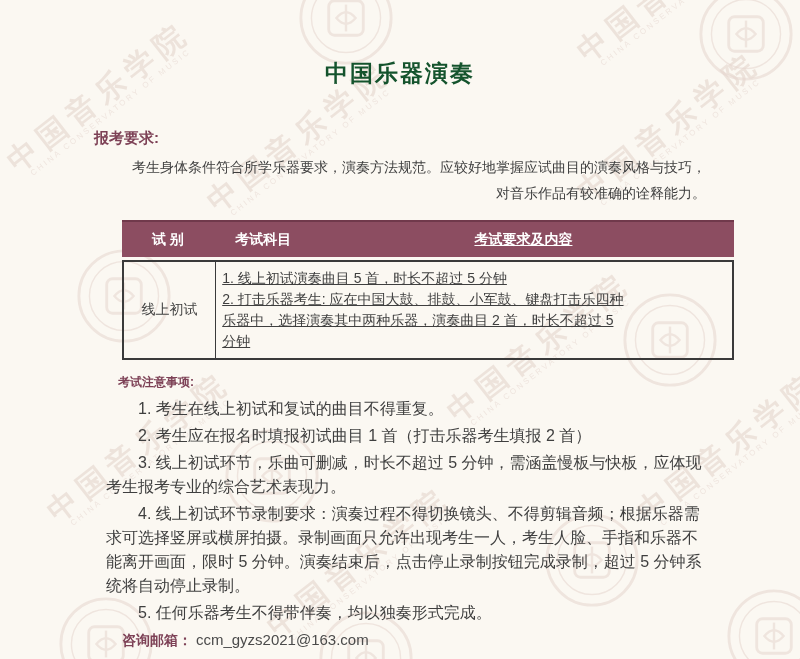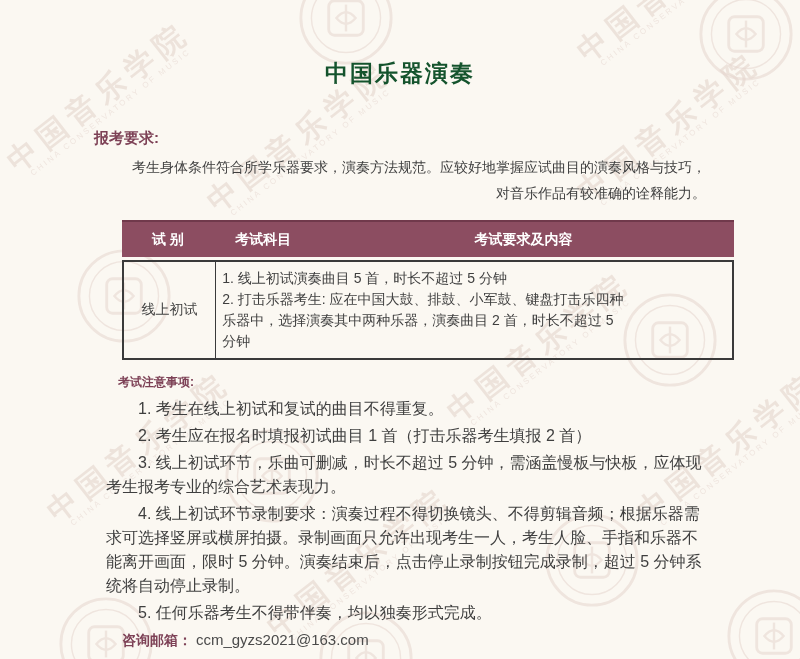--- a/index.html
+++ b/index.html
@@ -91,21 +91,21 @@
     margin-top: 3px;
     border: 2px solid #3a3a3a;
   }
   .t-body .bcell {
     font-size: 14px;
     display: flex; flex-direction: column; justify-content: center;
   }
   .t-body .bcell + .bcell { border-left: 1.5px solid #3a3a3a; }
   .col-1 { width: 15%; }
   .col-2 { width: 16.2%; }
-  .col-3 { width: 68.8%; }
+  .col-3 { width: 68.8%; text-decoration: underline; }
   .cell-center { align-items: center; text-align: center; }
   .cell-req { padding: 6px 4px 6px 6px; font-size: 13.5px; line-height: 21px; }
 
   
   .notes-heading {
     margin: 14px 0 6px 0;
     padding-left: 2em;
     font-size: 12px;
     font-weight: 700;
     color: #7d4156;

